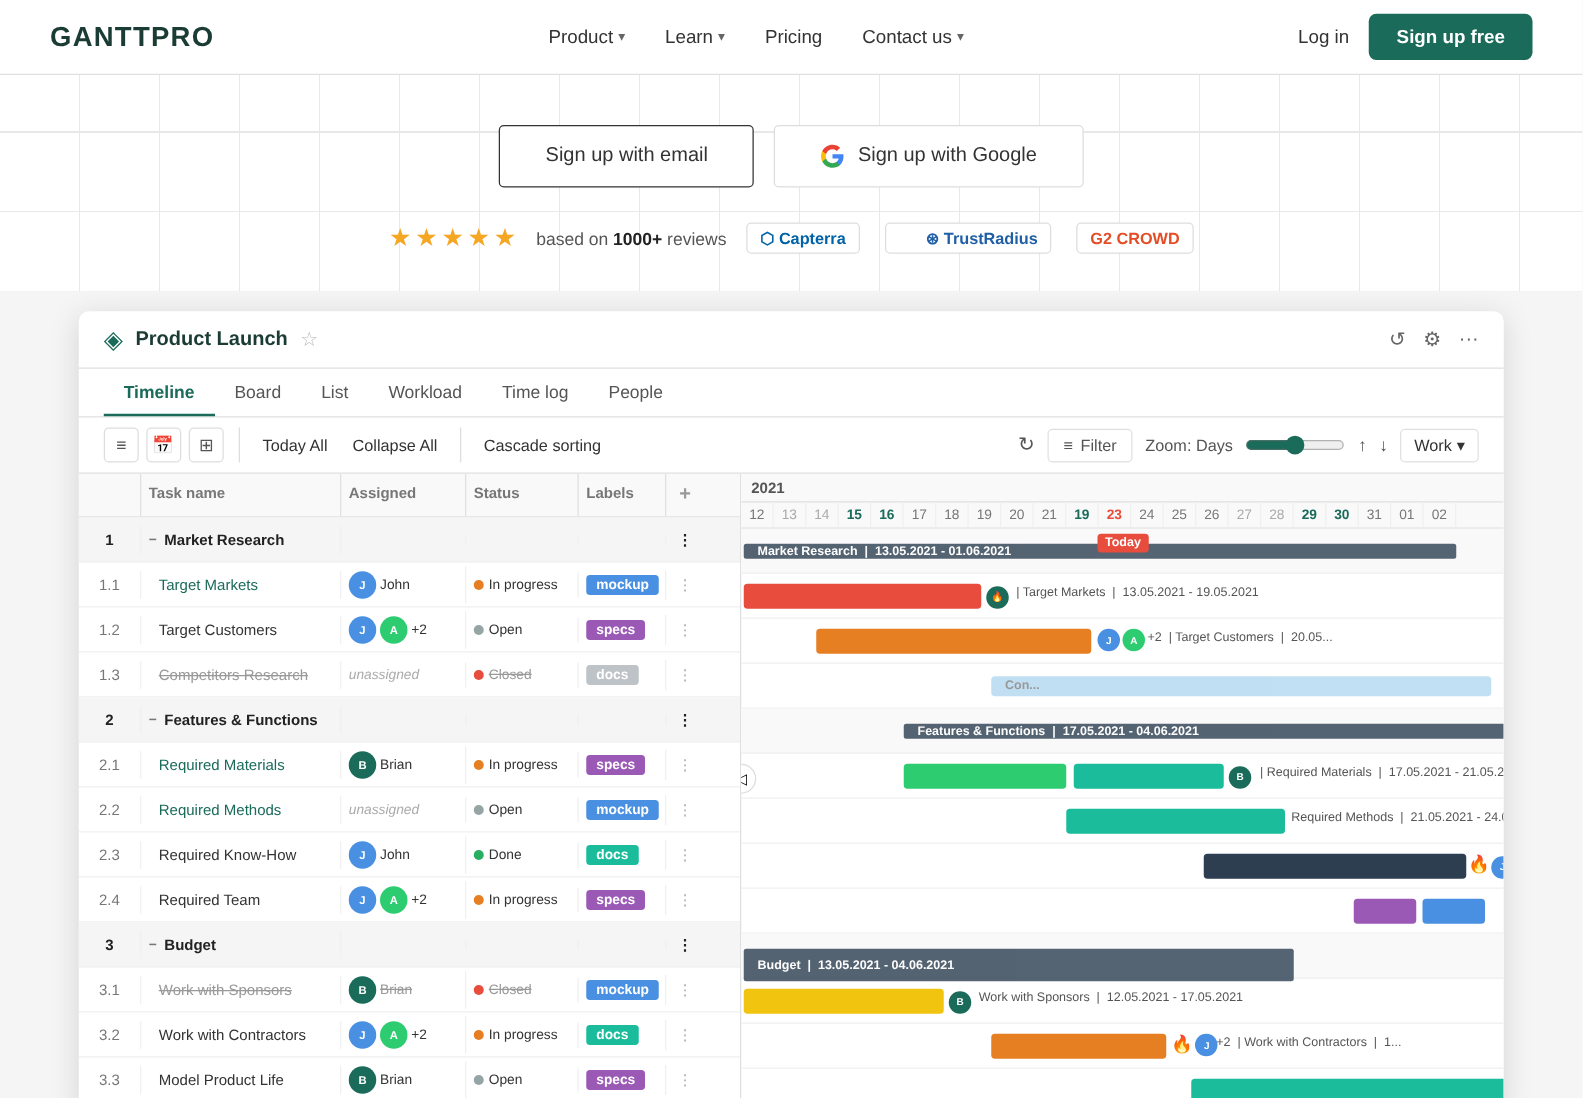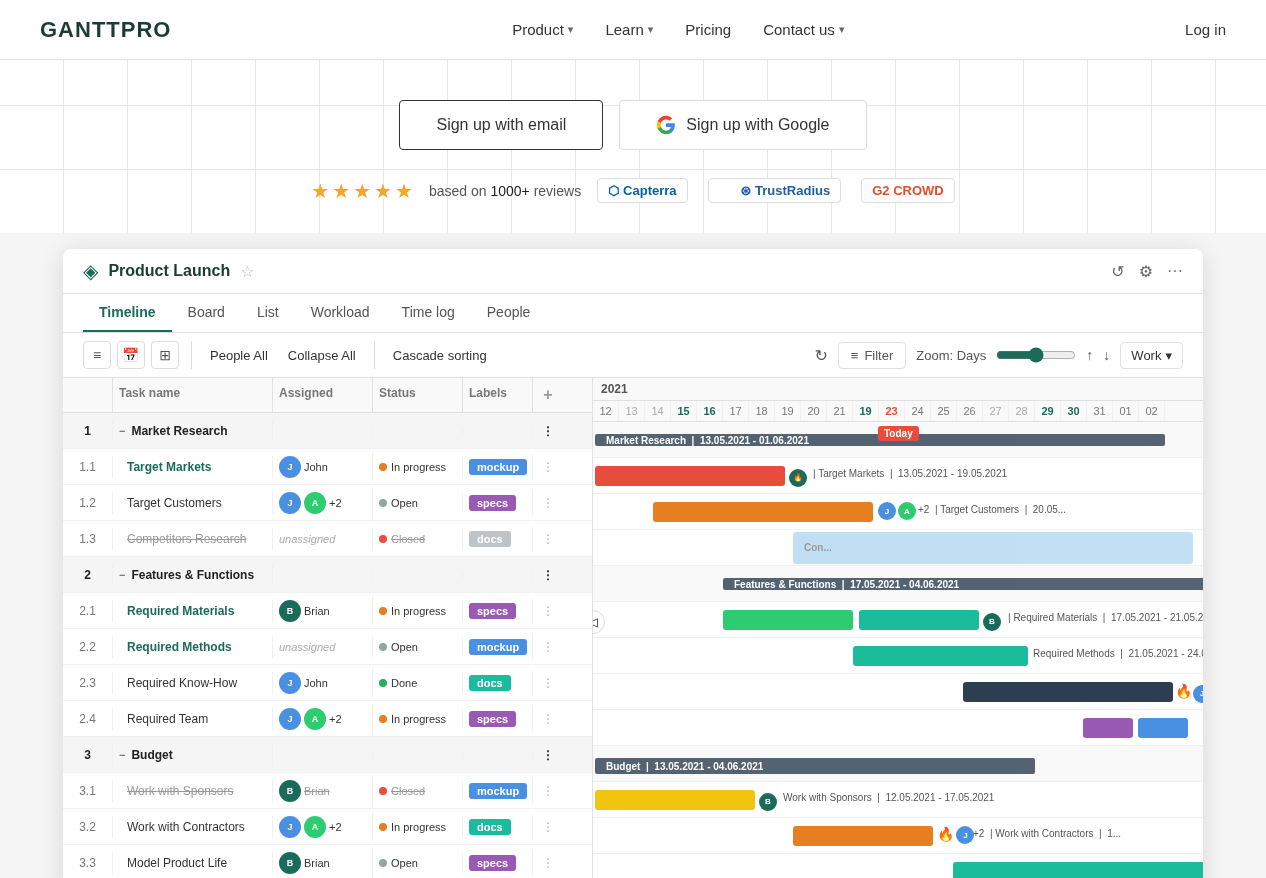--- a/index.html
+++ b/index.html
@@ -40,21 +40,21 @@
     .btn-google {
       border: 1px solid #ddd; background: #fff; color: #333;
       padding: 14px 36px; font-size: 16px; border-radius: 4px; cursor: pointer;
       display: flex; align-items: center; gap: 10px; font-weight: 500;
     }
     .google-icon { width: 20px; height: 20px; }
     .rating-row { display: flex; align-items: center; gap: 16px; flex-wrap: wrap; justify-content: center; }
     .stars { display: flex; gap: 3px; }
     .star { color: #f5a623; font-size: 20px; }
     .rating-text { font-size: 14px; color: #555; }
-    .rating-text strong { font-weight: 400; color: #222; margin-top: 40px; }
+    .rating-text strong { font-weight: 700; color: #222; margin-top: 40px; }
     .review-logos { display: flex; align-items: center; gap: 20px; }
     .review-logo {
       font-size: 13px; font-weight: 700; color: #555;
       border: 1px solid #ddd; border-radius: 4px; padding: 4px 10px;
       background: #fff;
     }
     .capterra { color: #0063a7; }
     .trustradius { color: #1f5fa6; padding-left: 32px; }
     .g2crowd { color: #e44d26; }
 
@@ -134,21 +134,21 @@
     }
     .cell { padding: 4px 6px; font-size: 12px; color: #333; border-right: 1px solid #f0f0f0; display: flex; align-items: center; gap: 4px; }
     .cell.id { color: #777; justify-content: center; }
     .cell.task-name { gap: 6px; }
     .cell.more { justify-content: center; cursor: pointer; color: #aaa; border-right: none; }
     .cell.assigned { gap: 3px; }
 
     .group-row { background: #f5f5f5; font-weight: 700; font-size: 13px; }
     .group-row .cell { color: #222; }
 
-    .task-link { color: #1a6b5a; cursor: pointer; font-weight: 700; }
+    .task-link { color: #1a6b5a; cursor: pointer; font-weight: 400; }
     .task-strikethrough { text-decoration: line-through; color: #999; }
 
     .avatar {
       width: 22px; height: 22px; border-radius: 50%;
       display: inline-flex; align-items: center; justify-content: center;
       font-size: 9px; color: #fff; font-weight: 700; flex-shrink: 0;
     }
     .av-blue { background: #4a90e2; }
     .av-green { background: #2ecc71; }
     .av-teal { background: #1a6b5a; }
@@ -237,20 +237,21 @@
     <div class="nav-item">
       <span>Pricing</span>
     </div>
     <div class="nav-item">
       <span>Contact us</span>
       <span class="chevron">▾</span>
     </div>
   </div>
   <div class="navbar-right">
     <button class="btn-login">Log in</button>
+    <button class="btn-signup">Sign up free</button>
   </div>
 </nav>
 
 <div class="hero-section">
   <div class="signup-buttons">
     <button class="btn-email">Sign up with email</button>
     <button class="btn-google">
       <svg class="google-icon" viewBox="0 0 24 24">
         <path fill="#4285F4" d="M22.56 12.25c0-.78-.07-1.53-.2-2.25H12v4.26h5.92c-.26 1.37-1.04 2.53-2.21 3.31v2.77h3.57c2.08-1.92 3.28-4.74 3.28-8.09z"></path>
         <path fill="#34A853" d="M12 23c2.97 0 5.46-.98 7.28-2.66l-3.57-2.77c-.98.66-2.23 1.06-3.71 1.06-2.86 0-5.29-1.93-6.16-4.53H2.18v2.84C3.99 20.53 7.7 23 12 23z"></path>
@@ -309,21 +310,21 @@
     <div class="app-tab">People</div>
   </div>
 
   <div class="app-toolbar">
     <div class="toolbar-icons">
       <div class="toolbar-icon">≡</div>
       <div class="toolbar-icon">📅</div>
       <div class="toolbar-icon">⊞</div>
     </div>
     <div class="toolbar-sep"></div>
-    <button class="toolbar-btn">People All</button>
+    <button class="toolbar-btn">Today All</button>
     <button class="toolbar-btn">Collapse All</button>
     <div class="toolbar-sep"></div>
     <button class="toolbar-btn">Cascade sorting</button>
     <div class="toolbar-right">
       <span style="font-size:16px;cursor:pointer;color:#555;">↻</span>
       <div class="filter-btn">
         <span>≡</span>
         <span>Filter</span>
       </div>
       <span class="zoom-label">Zoom: Days</span>
@@ -634,21 +635,21 @@
           <div style="position:absolute;left:285px;top:8px;display:flex;gap:2px;">
             <span class="avatar av-blue" style="width:18px;height:18px;font-size:8px;">J</span>
             <span class="avatar av-green" style="width:18px;height:18px;font-size:8px;">A</span>
           </div>
           <span class="bar-label-outside" style="left:325px;font-size:10px;color:#555;top:10px;">
             +2 &nbsp;| Target Customers &nbsp;|&nbsp; 20.05...
           </span>
         </div>
 
         <div class="chart-row">
-          <div class="gantt-bar bar-lightblue" style="left:200px;width:400px;height:32px;opacity:0.5;color:#333;">
+          <div class="gantt-bar bar-lightblue" style="left:200px;width:400px;height:16px;opacity:0.5;color:#333;">
             Con...
           </div>
         </div>
 
         <div class="chart-row" style="background:#f9f9f9;">
           <div class="gantt-bar bar-dark bar-group" style="left:130px;width:490px;height:12px;top:12px;opacity:0.8;font-size:10px;color:#fff;">
             Features &amp; Functions &nbsp;|&nbsp; 17.05.2021 - 04.06.2021
           </div>
         </div>
 
@@ -679,21 +680,21 @@
             <span class="avatar av-blue" style="width:18px;height:18px;font-size:8px;">J</span>
           </div>
         </div>
 
         <div class="chart-row">
           <div class="gantt-bar bar-purple" style="left:490px;width:50px;height:20px;"></div>
           <div class="gantt-bar bar-blue" style="left:545px;width:50px;height:20px;"></div>
         </div>
 
         <div class="chart-row" style="background:#f9f9f9;">
-          <div class="gantt-bar bar-dark bar-group" style="left:2px;width:440px;height:16px;top:12px;opacity:0.8;font-size:10px;color:#fff;">
+          <div class="gantt-bar bar-dark bar-group" style="left:2px;width:440px;height:26px;top:12px;opacity:0.8;font-size:10px;color:#fff;">
             Budget &nbsp;|&nbsp; 13.05.2021 - 04.06.2021
           </div>
         </div>
 
         <div class="chart-row">
           <div class="gantt-bar bar-yellow" style="left:2px;width:160px;height:20px;color:#555;"></div>
           <div style="position:absolute;left:166px;top:8px;">
             <span class="avatar av-teal" style="width:18px;height:18px;font-size:8px;">B</span>
           </div>
           <span class="bar-label-outside" style="left:190px;font-size:10px;color:#555;top:10px;">

